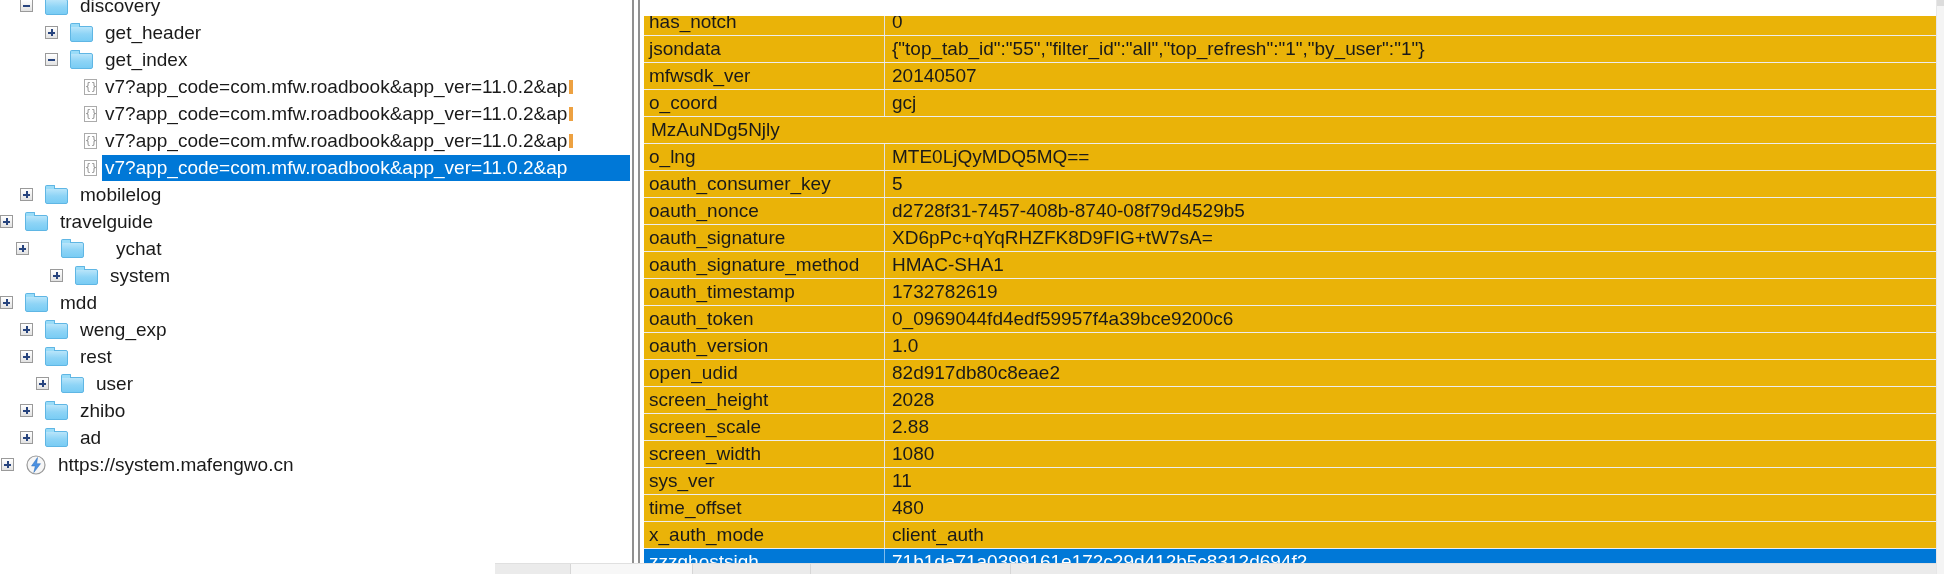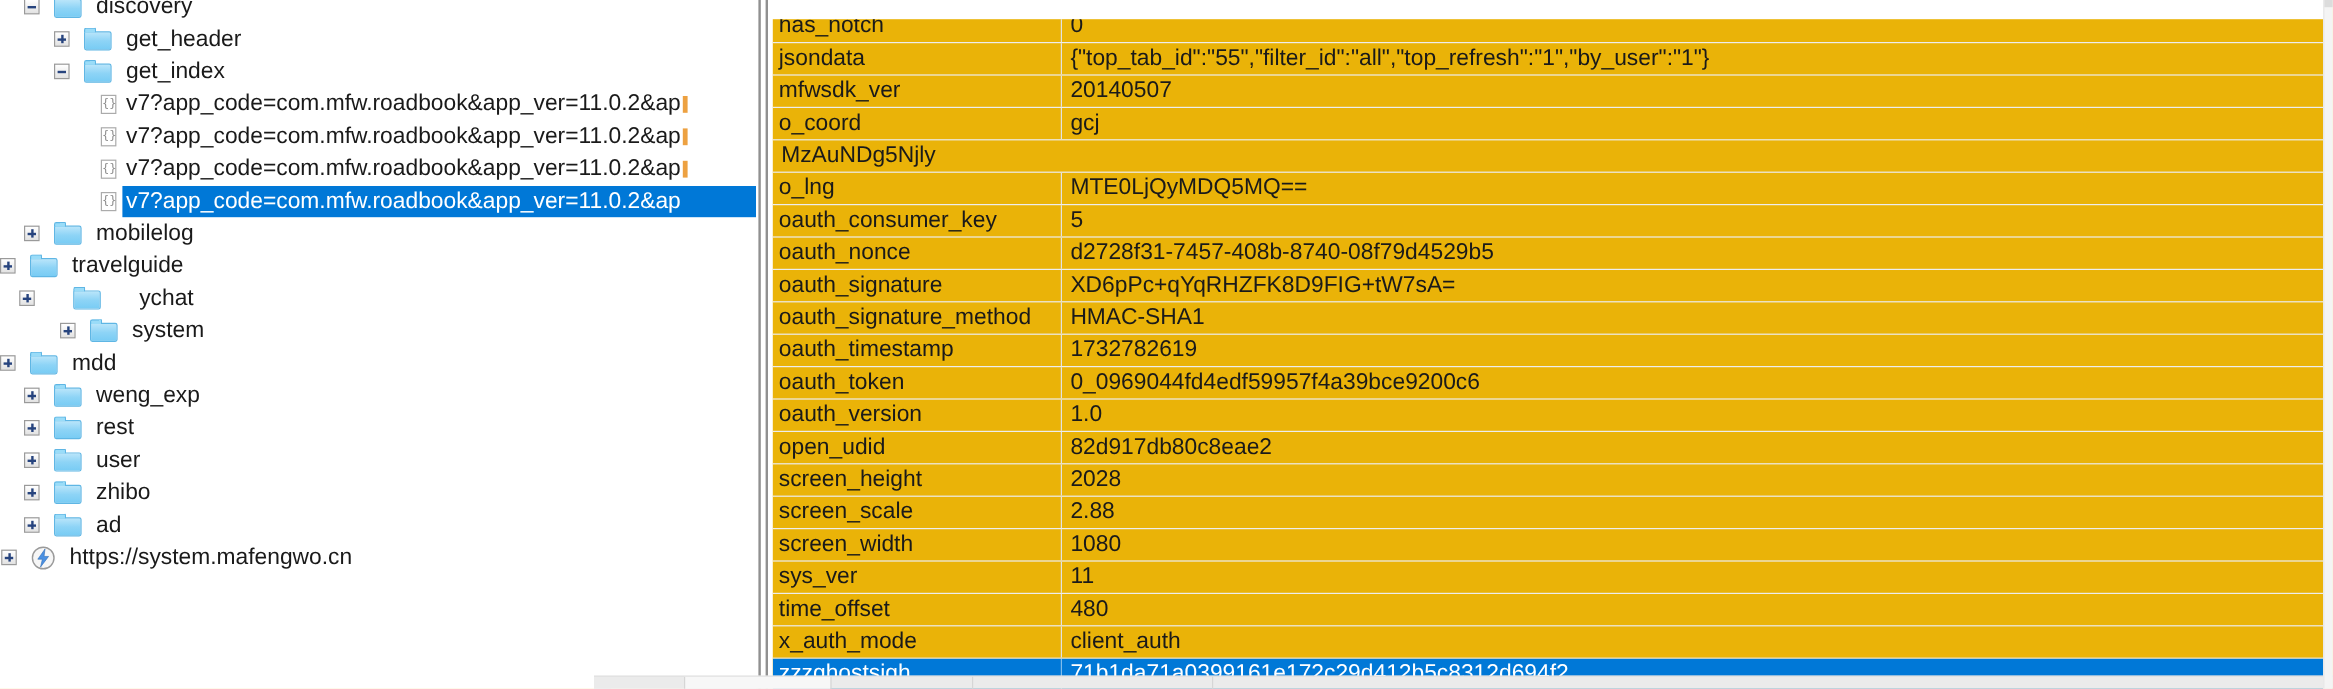--- a/index.html
+++ b/index.html
@@ -139,21 +139,21 @@
     <span class="icon-folder"></span>
 
     <span class="tree-label">weng_exp</span>
   </div>
       <div class="tree-row" style="padding-left: 20px;">
     <span class="toggle plus"></span>
     <span class="icon-folder"></span>
 
     <span class="tree-label">rest</span>
   </div>
-      <div class="tree-row" style="padding-left: 20px;">
+      <div class="tree-row" style="padding-left: 36px;">
     <span class="toggle plus"></span>
     <span class="icon-folder"></span>
 
     <span class="tree-label">user</span>
   </div>
       <div class="tree-row" style="padding-left: 20px;">
     <span class="toggle plus"></span>
     <span class="icon-folder"></span>
 
     <span class="tree-label">zhibo</span>

